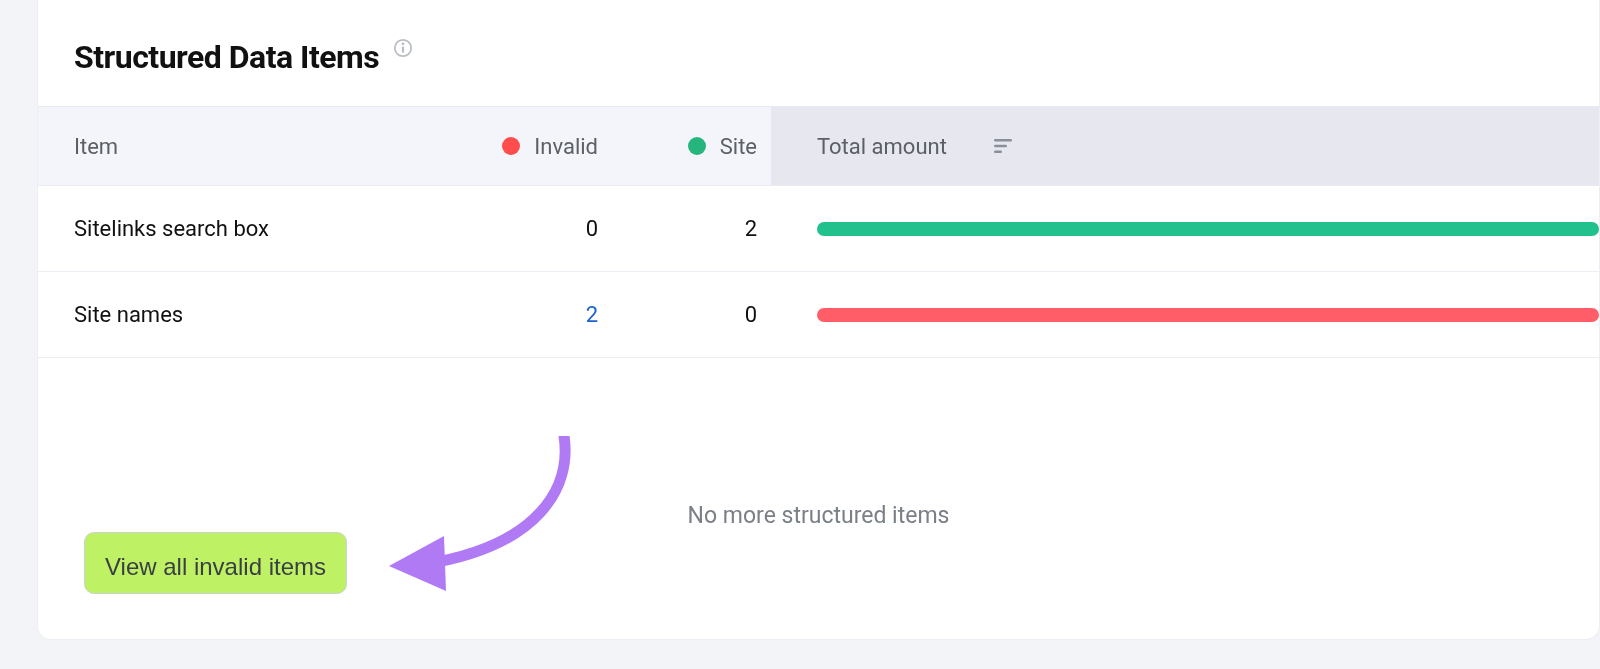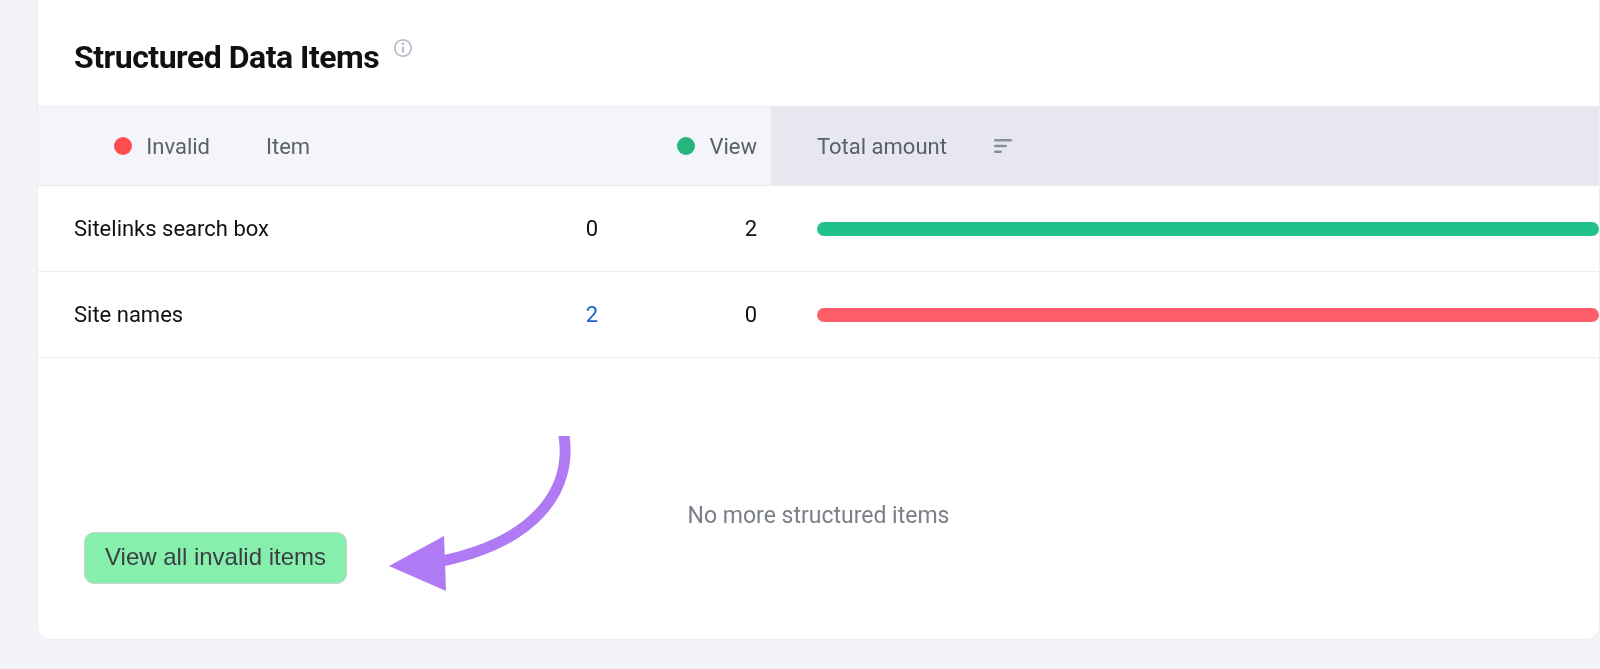--- a/index.html
+++ b/index.html
@@ -81,24 +81,24 @@
       left:0; right:0;
       top:144px;
       text-align:center;
       font-size:23px;
       color:#7a7f88;
     }
     .view-btn {
       position:absolute;
       left:46px;
       top:174px;
-      background:#86efac;
+      background:#bef264;
       border:1px solid #cdd0d8;
       border-radius:10px;
-      padding:10px 20px 12px;
+      padding:20px 20px 12px;
       font-size:24px;
       color:#3a3e45;
       cursor:pointer;
     }
     .arrow-annot {
       position:absolute;
       left:348px;
       top:78px;
       pointer-events:none;
     }
@@ -114,28 +114,28 @@
     <span class="info-wrap">
       <svg width="20" height="20" viewBox="0 0 20 20">
         <circle cx="10" cy="10" r="8.2" fill="none" stroke="#b9bdc7" stroke-width="1.8"></circle>
         <circle cx="10" cy="5.8" r="1.4" fill="#b9bdc7"></circle>
         <rect x="8.9" y="8.4" width="2.2" height="6.4" rx="1.1" fill="#b9bdc7"></rect>
       </svg>
     </span>
   </div>
 
   <div class="table-head">
+    <div class="col col-item">Item</div>
     <div class="col col-invalid">
       <span class="dot-red"></span>
       <span>Invalid</span>
     </div>
-    <div class="col col-item">Item</div>
     <div class="col col-valid">
       <span class="dot-green"></span>
-      <span>View</span>
+      <span>Site</span>
     </div>
     <div class="col-total-wrap">
       <span class="col">Total amount</span>
       <span class="sort-wrap">
         <svg width="20" height="16" viewBox="0 0 20 16">
           <rect x="0" y="1" width="18" height="2.6" rx="1.3" fill="#8b8f99"></rect>
           <rect x="0" y="6.7" width="13" height="2.6" rx="1.3" fill="#8b8f99"></rect>
           <rect x="0" y="12.4" width="8" height="2.6" rx="1.3" fill="#8b8f99"></rect>
         </svg>
       </span>

